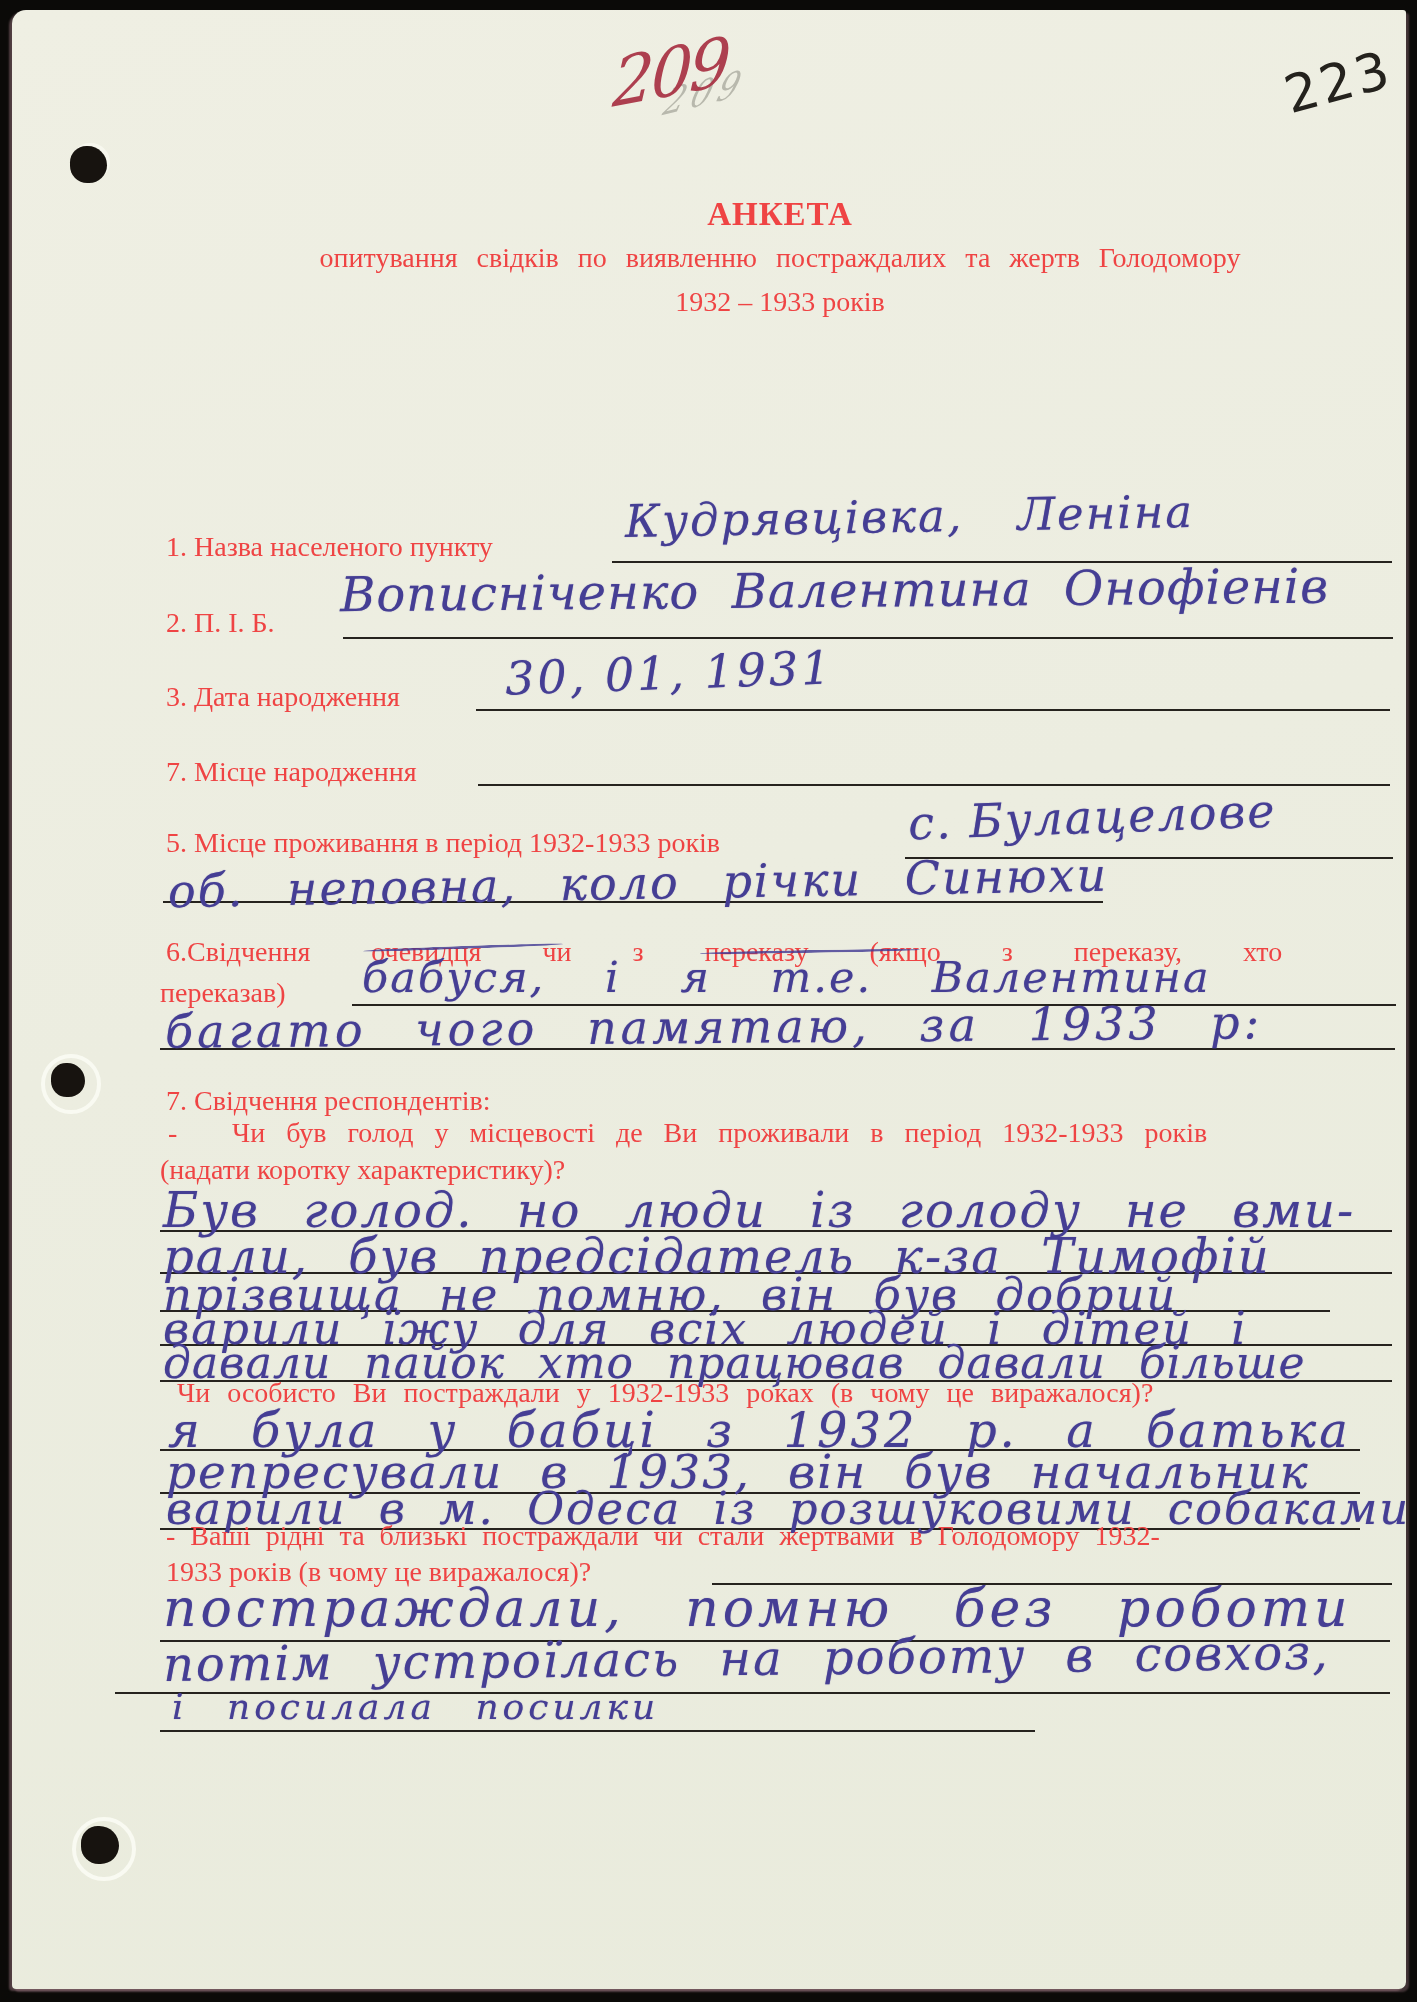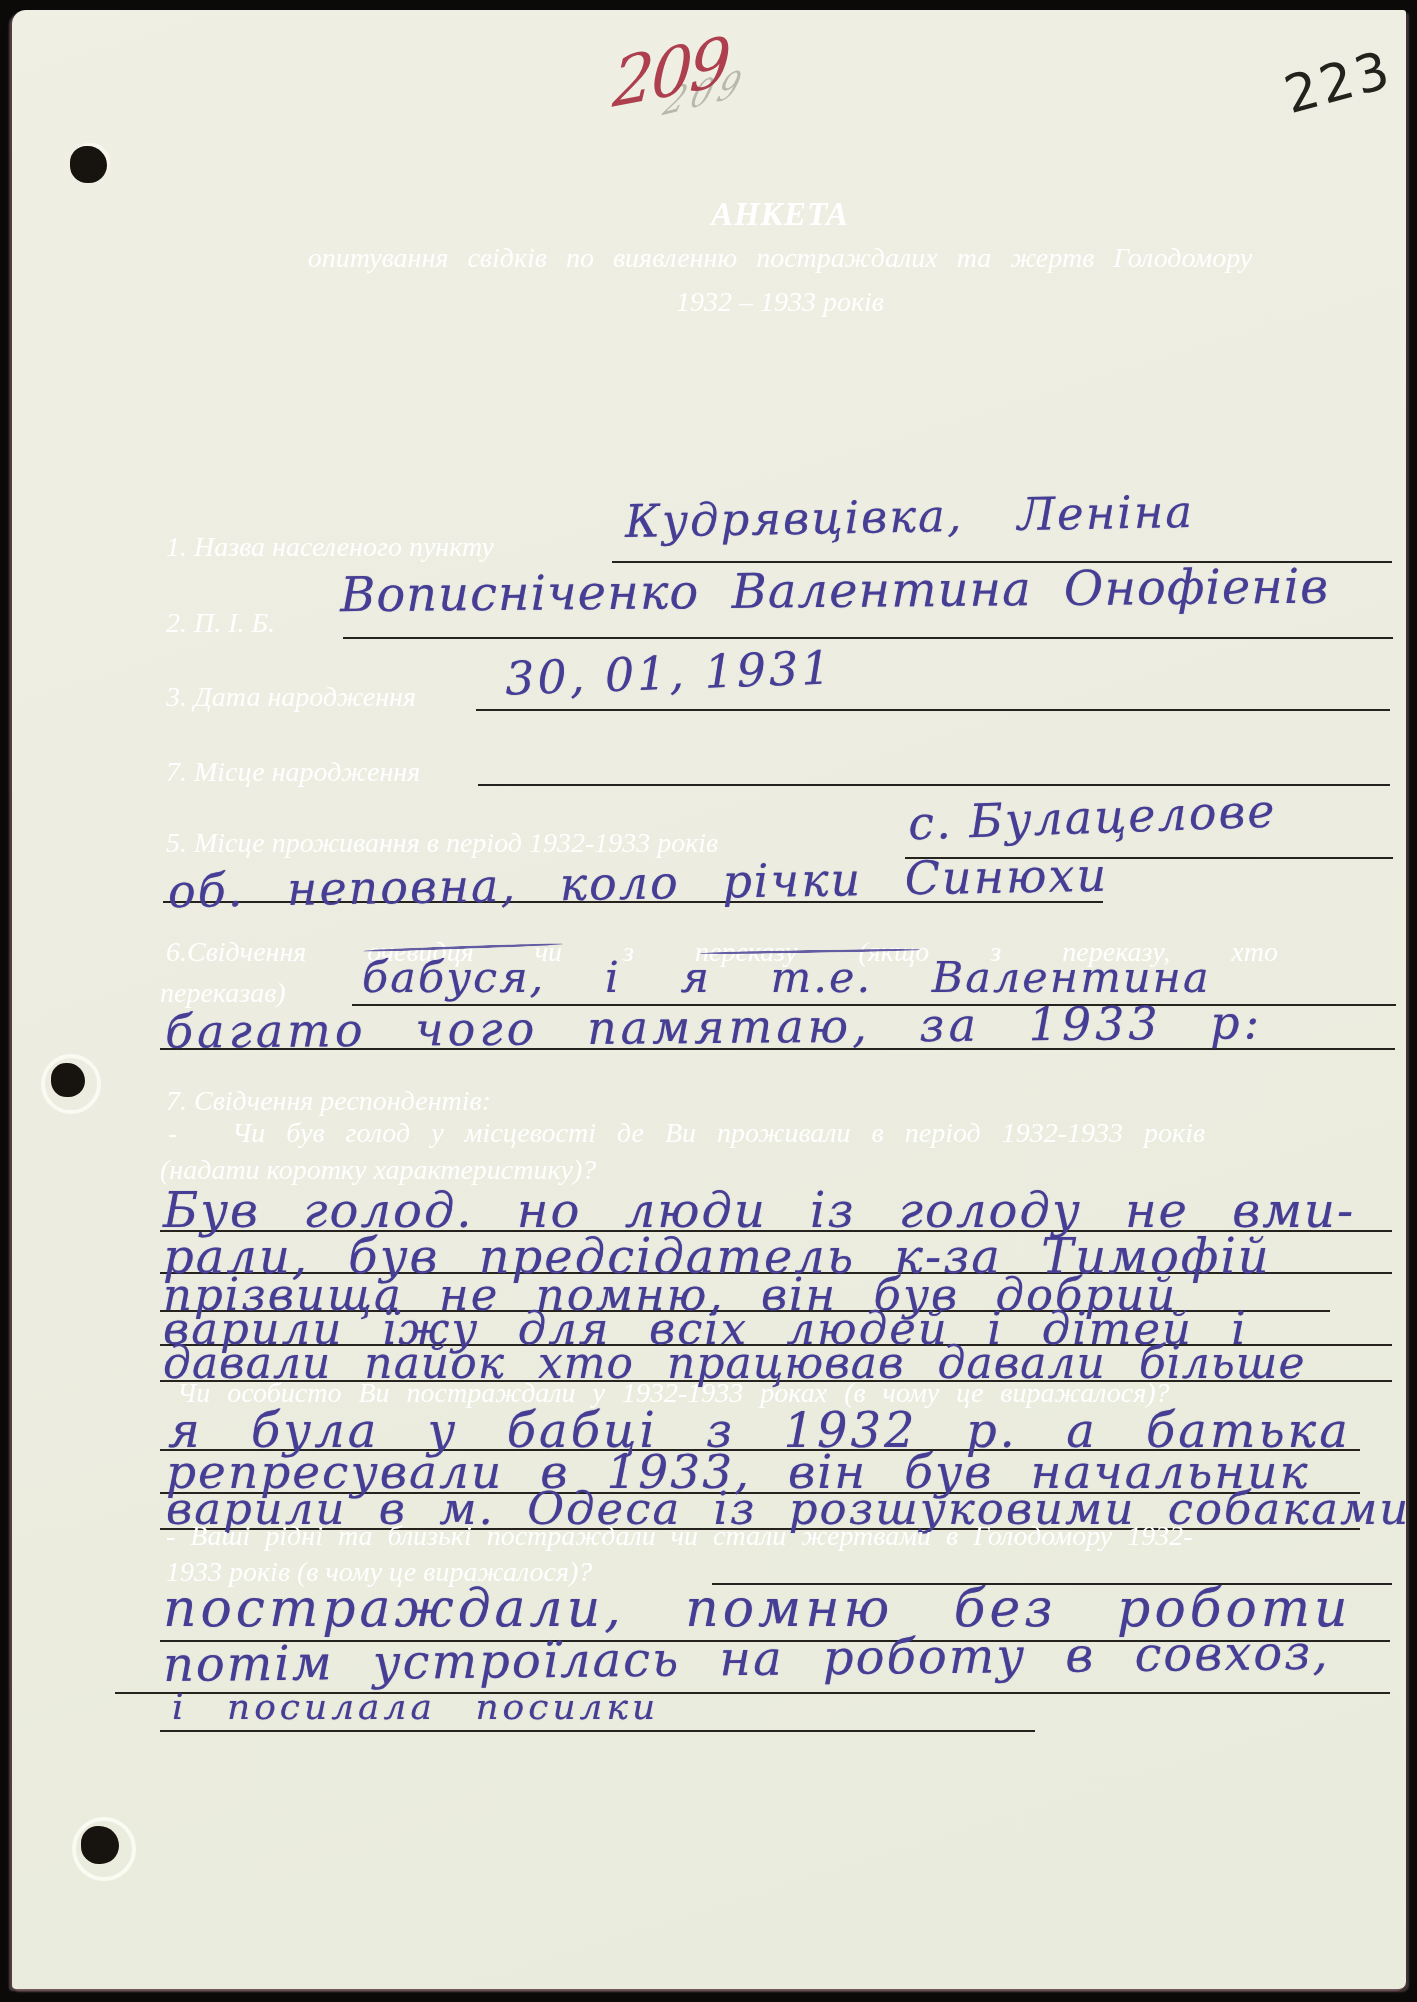--- a/index.html
+++ b/index.html
@@ -9,21 +9,21 @@
     font-family:"Liberation Serif", serif;
   }
   .paper{
     position:absolute;left:12px;top:10px;width:1394px;height:1979px;
     background:linear-gradient(163deg,#efefe3 0%,#ecede0 45%,#e9ebdc 100%);
     border-radius:14px 3px 7px 4px;
     box-shadow:-3px 2px 2px rgba(211,160,176,.35), 3px 3px 2px rgba(211,160,176,.28);
   }
   .hole{position:absolute;background:#17130f;border-radius:46% 54% 50% 48%;z-index:5;}
   .ring{position:absolute;border-radius:50%;border:4px solid rgba(250,251,242,.95);z-index:4;}
-  .printed{position:absolute;color:#ffffff;font-size:28px;white-space:nowrap;z-index:3;font-style:italic;}
+  .printed{position:absolute;color:#ef4444;font-size:28px;white-space:nowrap;z-index:3;}
   .center{text-align:center;white-space:normal;}
   .rule{position:absolute;height:0;border-top:2px solid #26231e;z-index:2;}
   .hw{
     position:absolute;z-index:3;white-space:nowrap;
     font-family:"DejaVu Serif", serif;font-style:italic;
     color:#453e94;text-shadow:0 0 1px rgba(62,52,148,.55);
   }
   .red-num{
     position:absolute;left:612px;top:34px;z-index:3;
     font-family:"DejaVu Serif", serif;font-style:italic;

